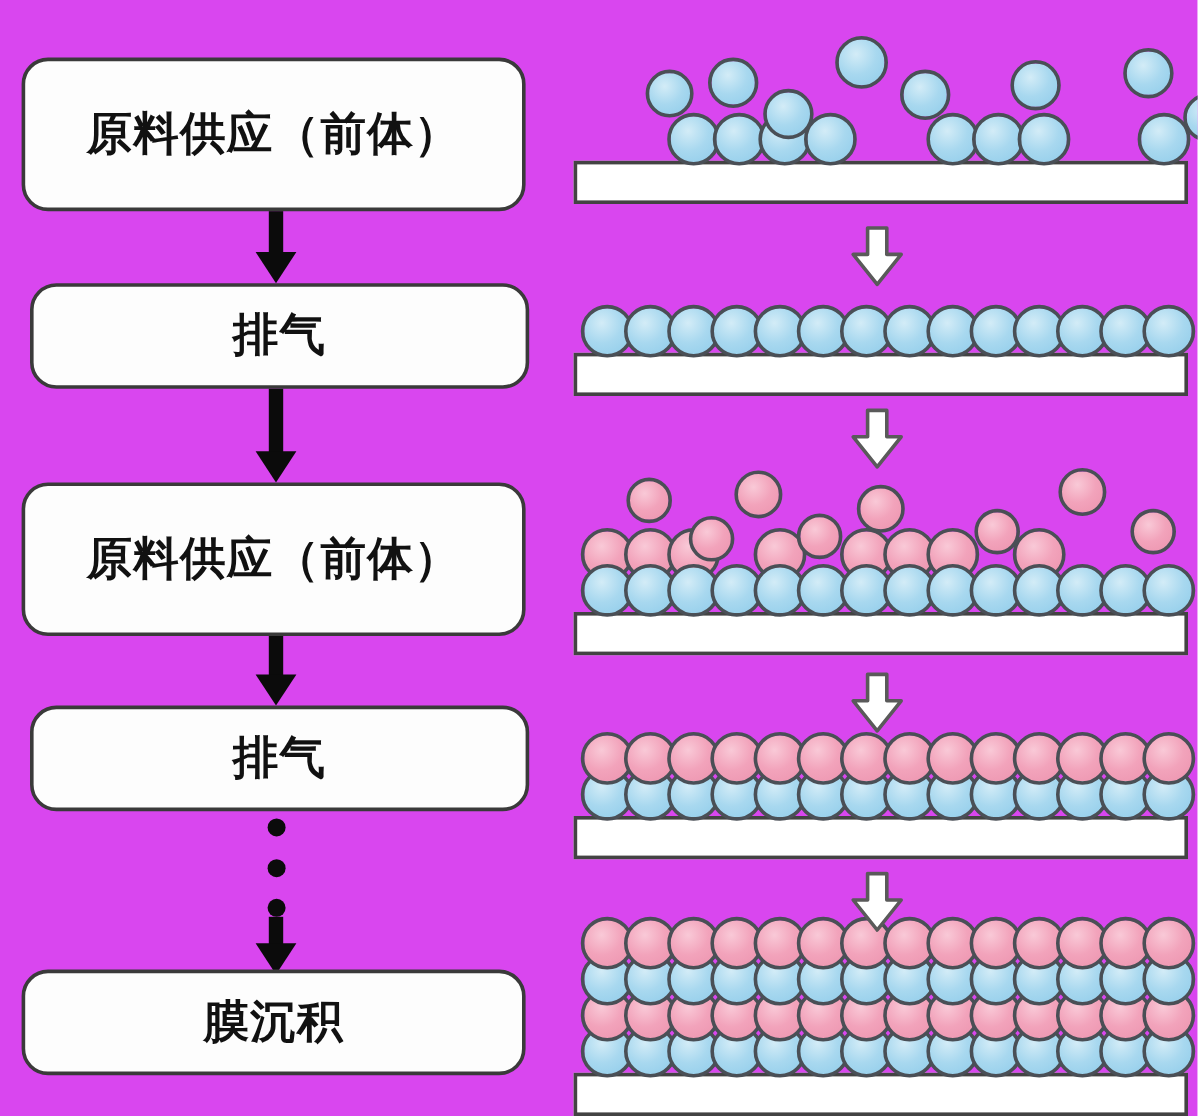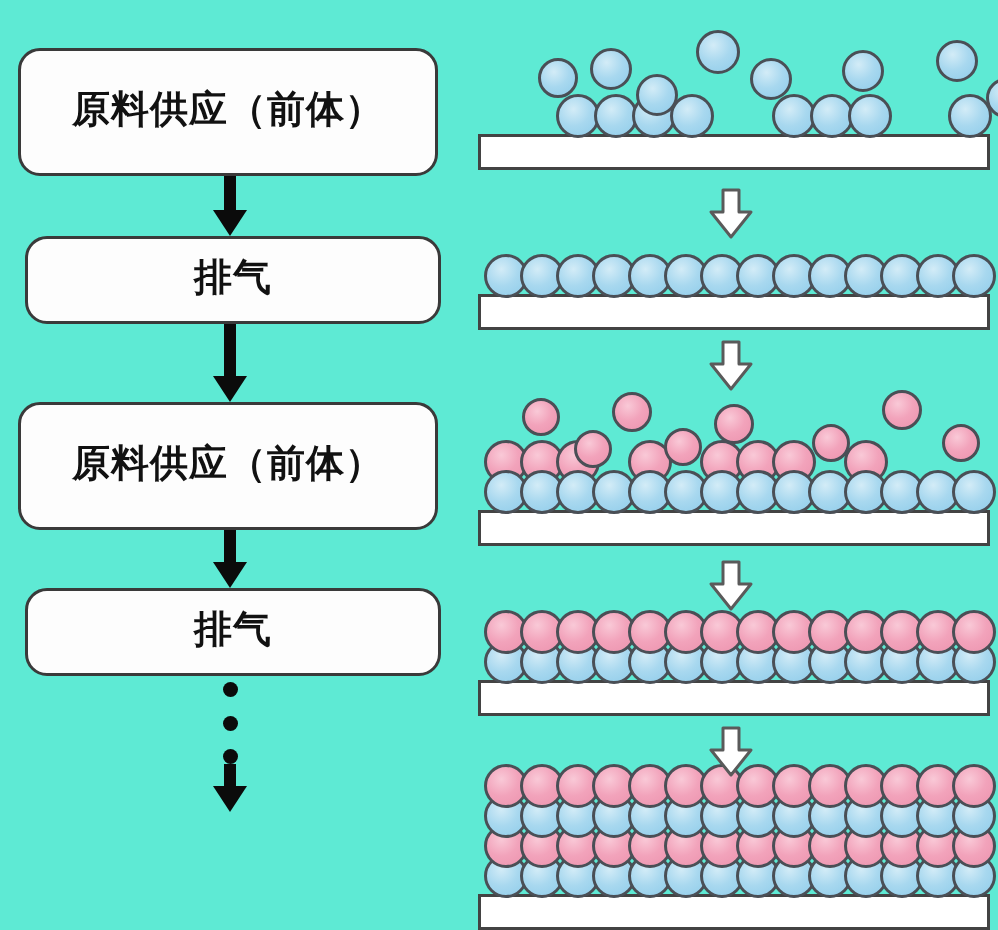--- a/index.html
+++ b/index.html
@@ -11,22 +11,21 @@
     width: 998px;
     height: 930px;
     font-family: "Liberation Sans", "DejaVu Sans", sans-serif;
     overflow: hidden;
     position: relative;
   }
   #stage {
     position: relative;
     width: 998px;
     height: 930px;
-    background: #5eead4;
-    font-family: Liberation Mono, monospace;
+    background: #d946ef;
   }
   
   #flowchart {
     position: absolute;
     left: 0;
     top: 0;
     width: 470px;
     height: 930px;
   }
   .flow-box {
@@ -194,20 +193,23 @@
       <div class="dot"></div>
       <div class="dot"></div>
       <div class="dot"></div>
     </div>
 
     <div class="flow-arrow" id="arrow-4">
       <div class="shaft"></div>
         <div class="head"></div>
     </div>
 
+    <div class="flow-box box-short" id="box-film">
+      <span class="flow-box-label">膜沉积</span>
+    </div>
   </div>
 
   <div id="illustration">
     <div class="panel" id="panel-1">
         <div class="substrate" style="left: 8px; width: 512px; height: 36px; top: 114px;"></div>
         <div class="sphere blue" style="left: 86px; top: 74px; width: 44px; height: 44px;"></div>
         <div class="sphere blue" style="left: 124px; top: 74px; width: 44px; height: 44px;"></div>
         <div class="sphere blue" style="left: 162px; top: 74px; width: 44px; height: 44px;"></div>
         <div class="sphere blue" style="left: 200px; top: 74px; width: 44px; height: 44px;"></div>
         <div class="sphere blue" style="left: 302px; top: 74px; width: 44px; height: 44px;"></div>

